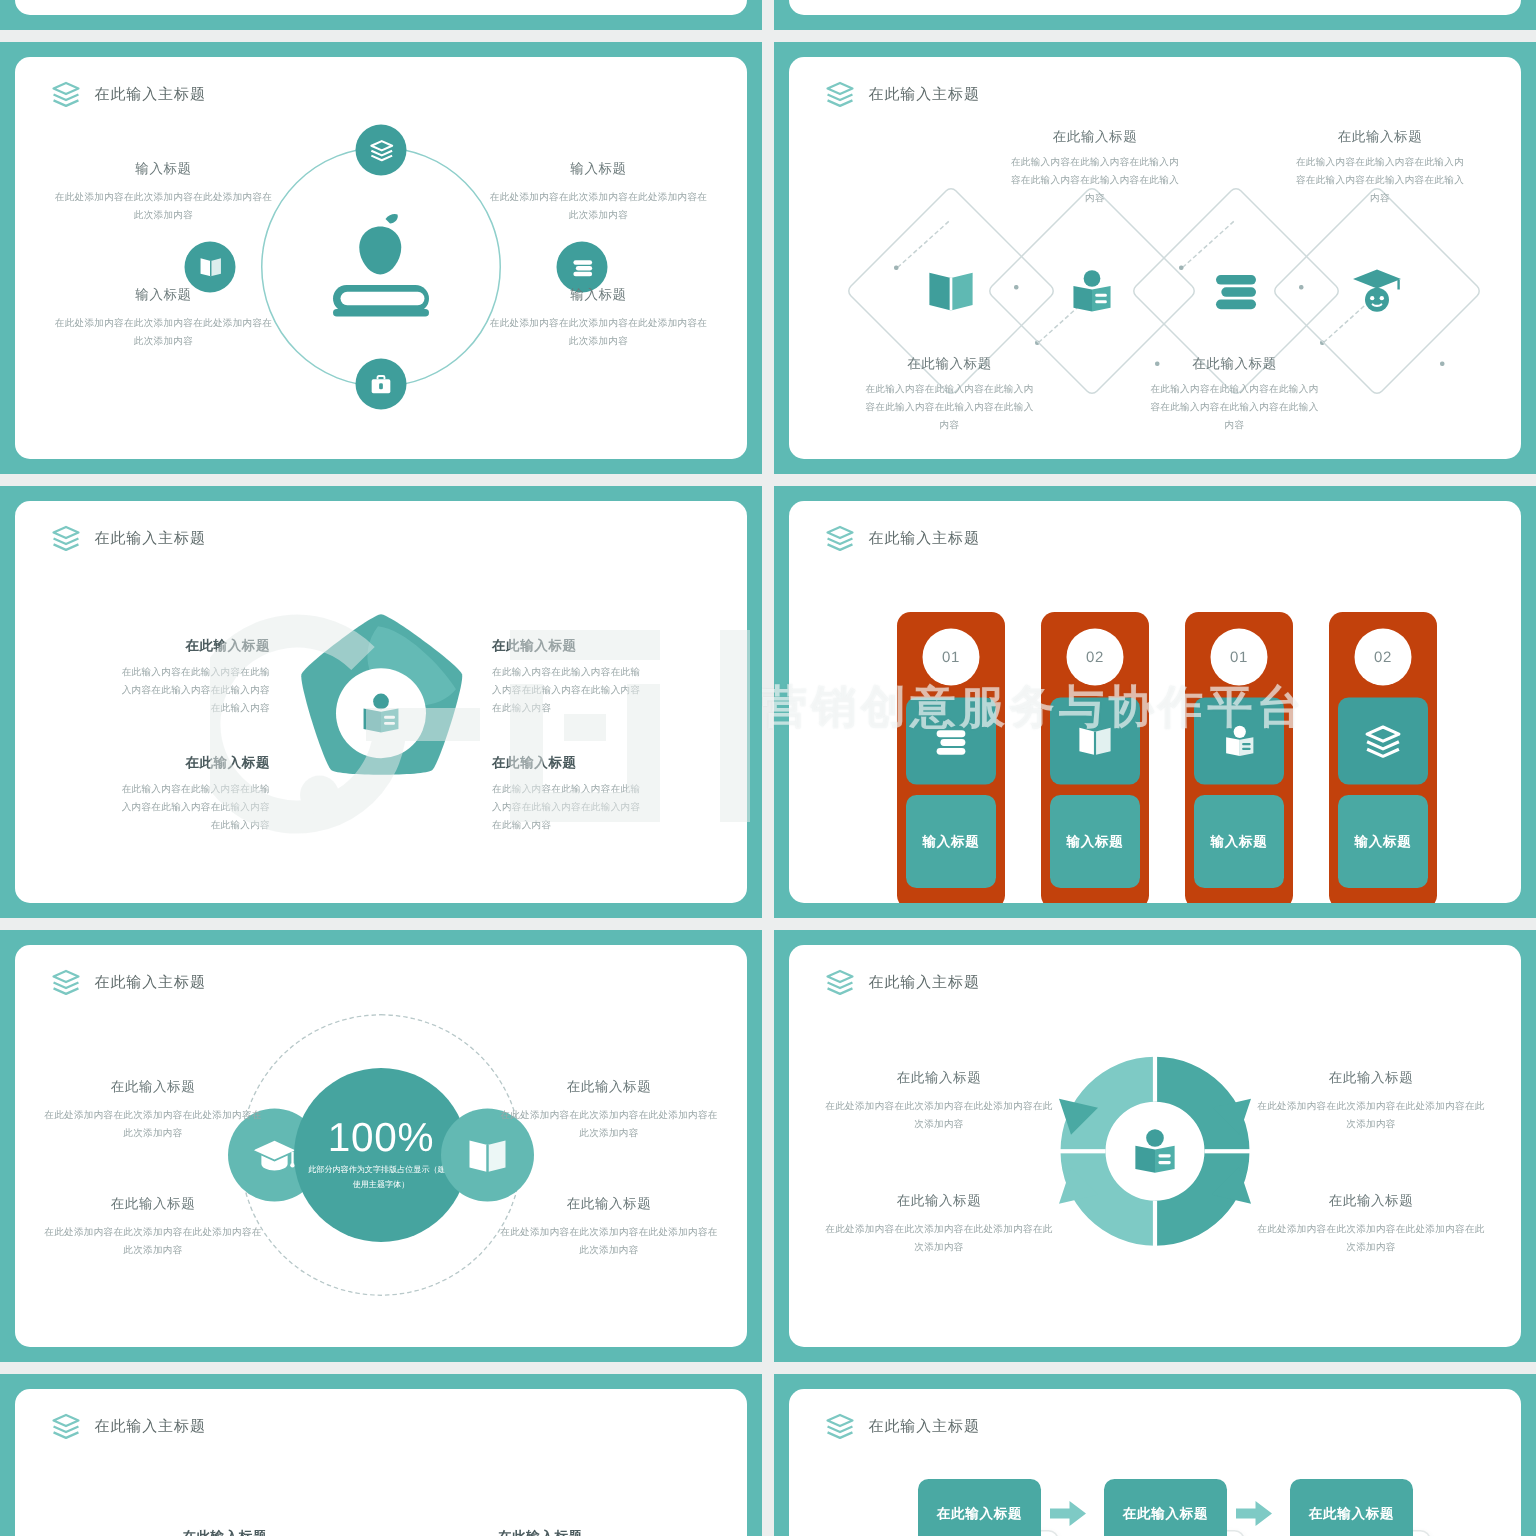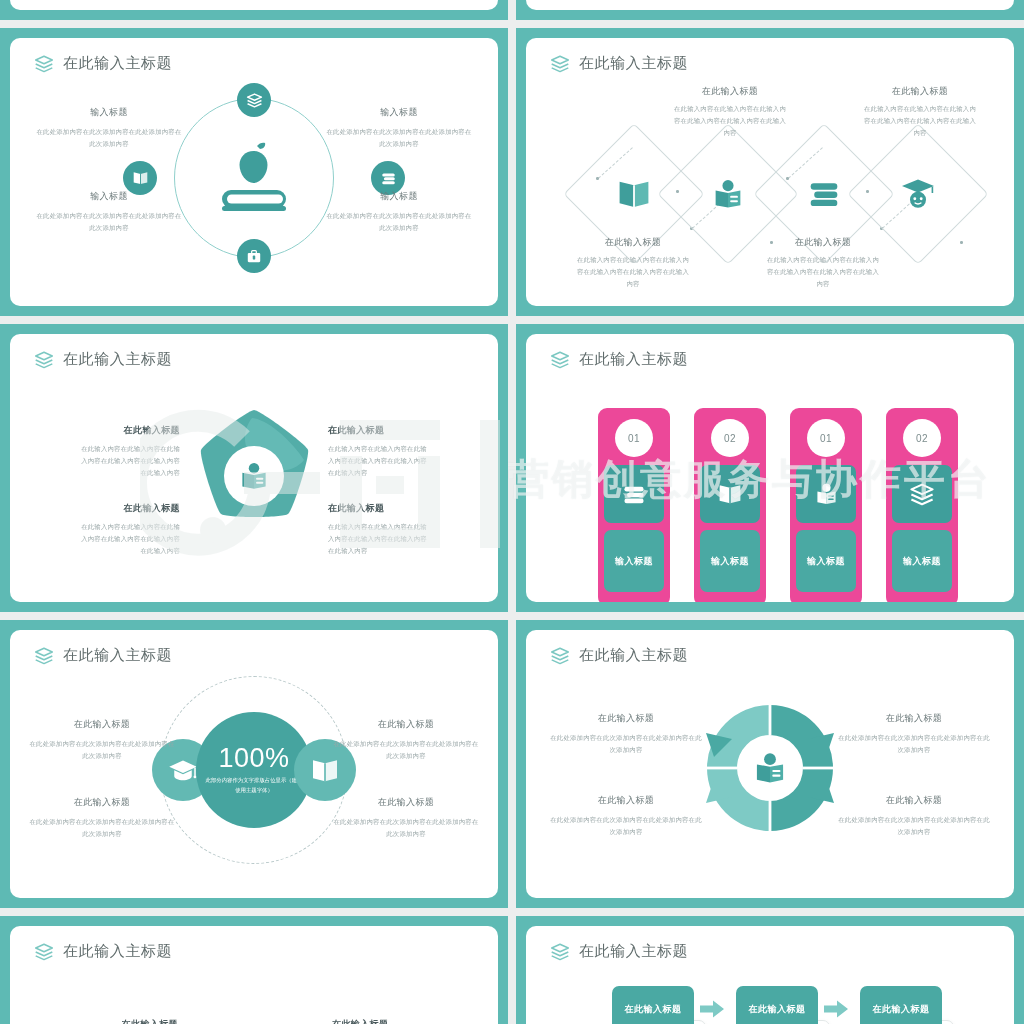--- a/index.html
+++ b/index.html
@@ -30,21 +30,21 @@
     background:#ffffff;
     border-radius:10px;
     overflow:hidden;
   }
   
   .shead{
     position:absolute;left:24px;top:16px;
     display:flex;align-items:center;gap:9px;
   }
   .shead .ttl{
-    font-size:15px;color:#5f6b6b;letter-spacing:.6px;
+    font-size:10px;color:#5f6b6b;letter-spacing:.6px;
     white-space:nowrap;
   }
   .bookstack{display:block}
   
   .h{font-size:9px;font-weight:bold;color:#4b5b5e;letter-spacing:.4px;}
   .h.light{font-weight:normal;color:#6a7879;}
   .p{font-size:6.4px;line-height:1.85;color:#9aa7a8;letter-spacing:.2px;}
   .tblk{position:absolute;}
   .tc{text-align:center}
   .tr{text-align:right}
@@ -76,21 +76,21 @@
   .dia>span{transform:rotate(-45deg);display:flex;}
   .dot{position:absolute;width:2.6px;height:2.6px;border-radius:50%;background:#9fb4b5;}
   .dash{position:absolute;height:0;border-top:1px dashed #c6d2d3;transform-origin:0 0;}
 
   
   .s3-art{position:absolute;left:50%;top:142px;transform:translate(-50%,-50%);}
 
   
   .ncard{
     position:absolute;top:74px;width:72px;height:198px;
-    background:#ec4899;border-radius:9px;
+    background:#c2410c;border-radius:9px;
   }
   .nbadge{
     position:absolute;left:50%;top:11px;transform:translateX(-50%);
     width:38px;height:38px;border-radius:50%;background:#ffffff;
     display:flex;align-items:center;justify-content:center;
     font-size:10px;color:#7d8d8e;letter-spacing:.5px;
   }
   .nicon{
     position:absolute;left:6px;top:57px;width:60px;height:58px;
     background:var(--teal);border-radius:7px;
@@ -145,21 +145,21 @@
 
   
   .wm-logo{
     position:absolute;left:140px;top:398px;width:390px;height:170px;
     pointer-events:none;opacity:.5;
   }
   .wm-text{
     position:absolute;left:508px;top:452px;width:516px;
     pointer-events:none;
     color:rgba(255,255,255,.60);
-    font-size:41px;font-weight:bold;letter-spacing:3px;line-height:1.35;
+    font-size:30px;font-weight:bold;letter-spacing:3px;line-height:1.35;
     text-shadow:0 0 1px rgba(130,160,160,.25);
   }
 </style>
 </head>
 <body>
 
 <div class="grid">
 
   <div class="slide" style="--frame:#5ebab4">
     <div class="panel"></div>

